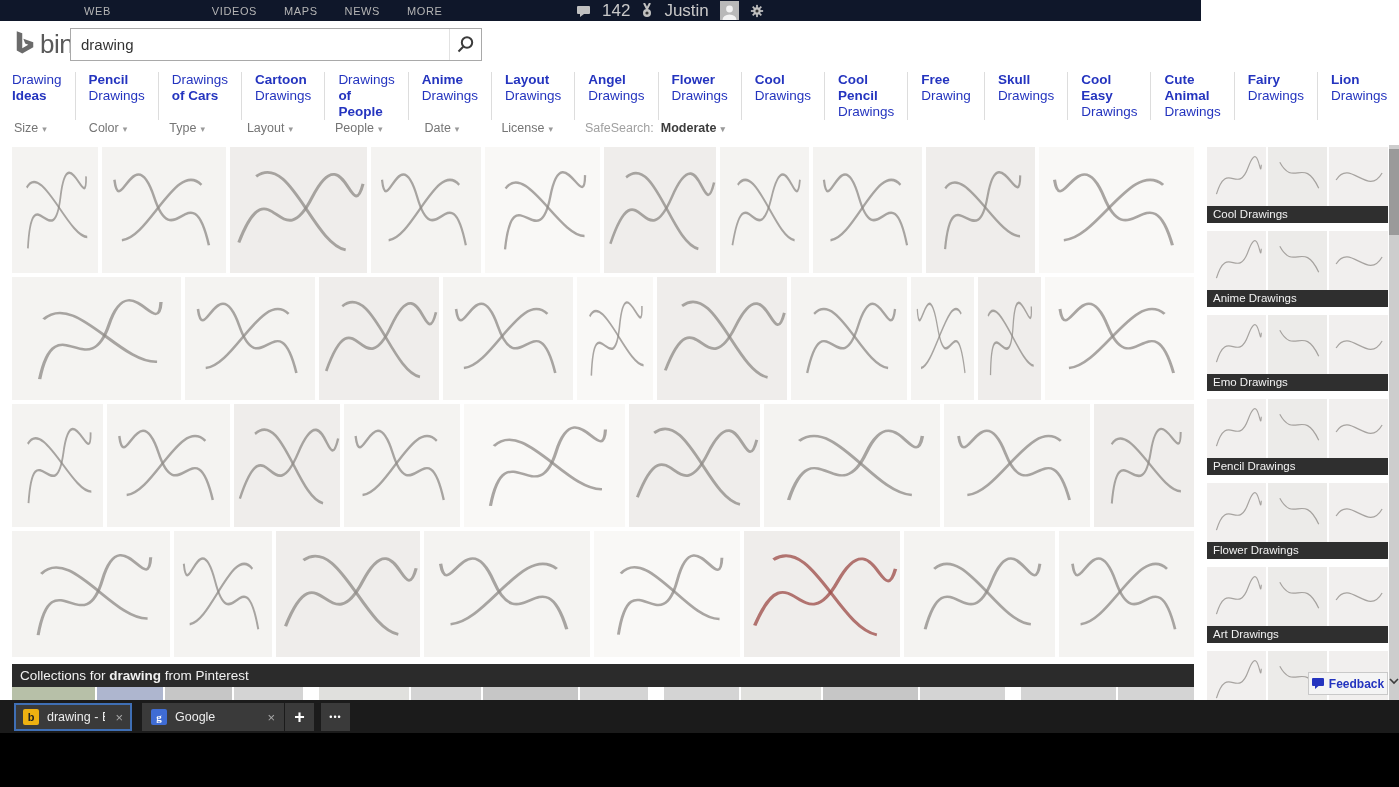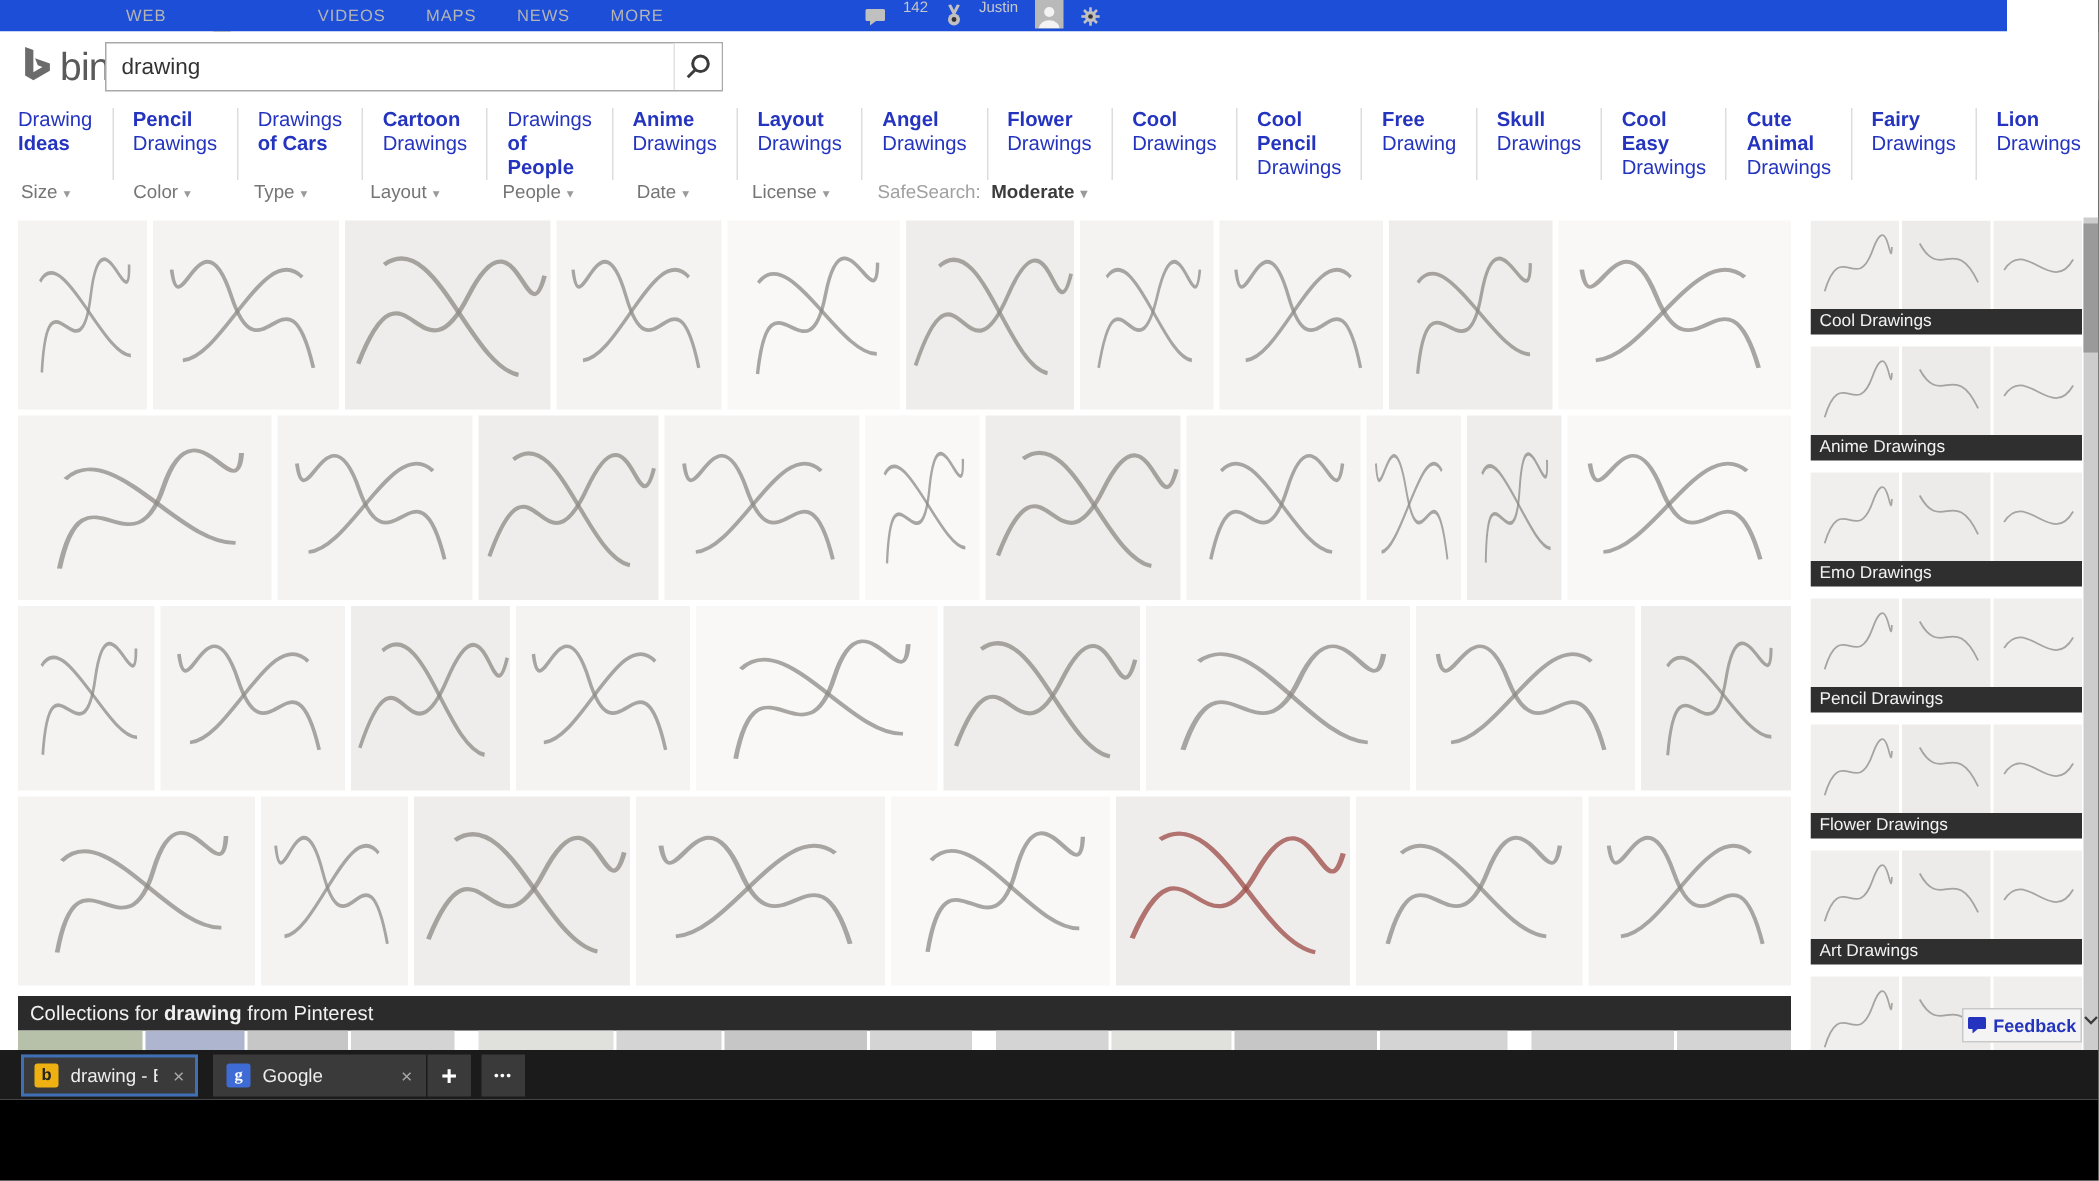--- a/index.html
+++ b/index.html
@@ -1,26 +1,26 @@
 <!DOCTYPE html>
 <html><head>
 <meta charset="utf-8">
 <style>
   html,body{margin:0;padding:0;background:#000;}
   .screen{position:relative;width:1399px;height:787px;overflow:hidden;background:#fff;
           font-family:"Liberation Sans",sans-serif;}
 
   
-  .topbar{position:absolute;left:0;top:0;width:1338px;height:21px;background:#1d4ed8;}
+  .topbar{position:absolute;left:0;top:0;width:1201px;height:21px;background:#0f172a;}
   .topnav{position:absolute;left:84px;top:0;height:21px;display:flex;align-items:center;gap:27px;}
   .topnav-item{font-size:11px;letter-spacing:.6px;color:#b5b5b5;text-decoration:none;cursor:pointer;}
   .topnav-item.active{color:#fff;font-weight:bold;margin-top:36px;}
   .nav-notch{position:absolute;left:142px;top:21px;width:0;height:0;
              border-left:6px solid transparent;border-right:6px solid transparent;border-top:6px solid #333;}
-  .topbar-right{position:absolute;left:576px;top:0;height:21px;display:flex;gap:11px;color:#c8c8c8;font-size:10px;}
+  .topbar-right{position:absolute;left:576px;top:0;height:21px;display:flex;align-items:center;gap:11px;color:#c8c8c8;font-size:17px;}
   .tb-ico{display:inline-flex;align-items:center;}
   .avatar{width:19px;height:19px;background:#b9b9b9;display:inline-flex;align-items:flex-end;justify-content:center;overflow:hidden;}
 
   
   .header{position:absolute;left:0;top:21px;width:1399px;height:46px;background:#fff;}
   .logo{position:absolute;left:14px;top:8px;display:flex;align-items:center;gap:4px;cursor:pointer;}
   .logo-text{font-size:26px;color:#5a5a5a;letter-spacing:-.5px;}
   .searchbox{position:absolute;left:70px;top:7px;width:410px;height:31px;border:1px solid #a9a9a9;background:#fff;display:flex;}
   .search-input{flex:1;border:none;outline:none;font-family:"Liberation Sans",sans-serif;font-size:15px;color:#333;padding:0 10px;background:transparent;}
   .search-btn{width:32px;border:none;border-left:1px solid #e2e2e2;background:#fff;cursor:pointer;display:flex;align-items:center;justify-content:center;padding:0;}

